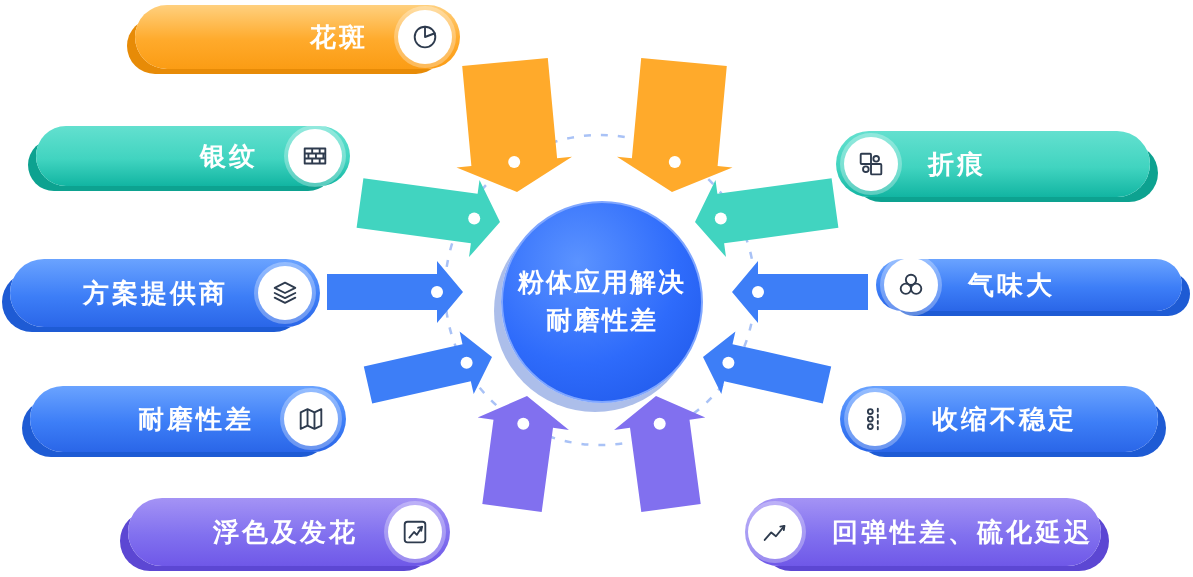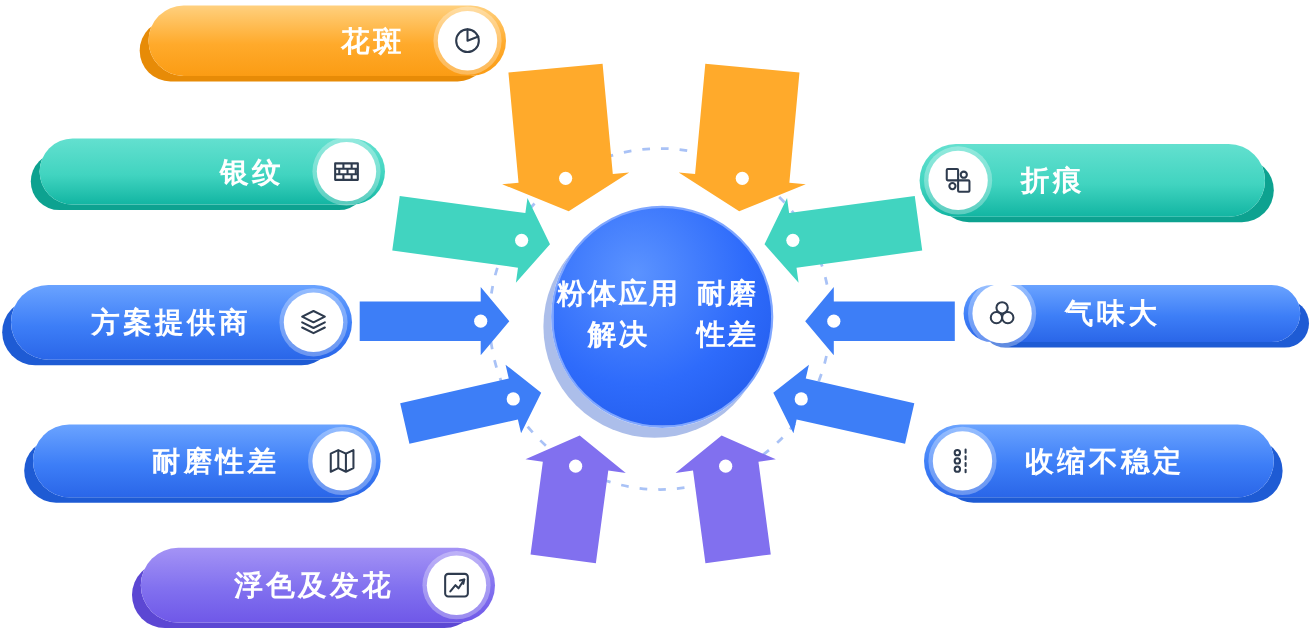--- a/index.html
+++ b/index.html
@@ -2,27 +2,26 @@
 <html style="--orange: #FFAA2B; --orange-dark: #E78B07; --teal: #41D4C0; --teal-dark: #0DA290; --blue: #3D7EF7; --blue-dark: #1E5BD4; --purple: #8170EF; --purple-dark: #5C47D3; --center-blue: #2E6BFB; --dashed-ring: #A9C2F6; --dot: #FFFFFF;"><head>
 <meta charset="utf-8">
 <style>
   html,body{margin:0;padding:0;background:#fff;}
   .stage{
     position:relative;width:1193px;height:577px;background:#fff;overflow:hidden;
     font-family:"Liberation Sans","DejaVu Sans",sans-serif;
   }
   #overlay{position:absolute;left:0;top:0;z-index:1;pointer-events:none;}
   .center-circle{
-    position:absolute;left:501px;top:187px;width:198px;height:198px;border-radius:50%;z-index:2;
-    display:flex;flex-direction:row;align-items:center;justify-content:center;
+    position:absolute;left:501px;top:201px;width:198px;height:198px;border-radius:50%;z-index:2;
+    display:flex;flex-direction:column;align-items:center;justify-content:center;
     color:#fff;font-weight:bold;font-size:26px;letter-spacing:2px;line-height:1.45;text-align:center;
     background:radial-gradient(circle at 38% 30%, #5b93ff 0%, var(--center-blue) 55%, #1d55e6 100%);
     border:2px solid #7fa6ff;
     box-shadow:-7px 9px 0 rgba(37,84,199,.38);
-    font-family:Liberation Mono, monospace;
   }
   .pill{
     position:absolute;z-index:3;border-radius:999px;display:flex;align-items:center;
     gap:30px;padding:0 8px;box-sizing:border-box;
   }
   .pill.left{justify-content:flex-end;}
   .pill.right{justify-content:flex-start;}
   .pill .pill-label{color:#fff;font-weight:bold;font-size:26px;letter-spacing:3px;white-space:nowrap;}
   .pill .pill-icon{
     width:54px;height:54px;border-radius:50%;background:#fff;flex:0 0 auto;
@@ -156,14 +155,23 @@
     <span class="pill-label">浮色及发花</span>
     <span class="pill-icon">
       <svg width="30" height="30" viewBox="0 0 32 32" fill="none" stroke="#2e3b4e" stroke-width="2" stroke-linecap="round" stroke-linejoin="round">
         <rect x="5" y="5" width="22" height="22" rx="3"></rect>
         <path d="M10 22 L15 16 L18 19 L23.5 10.5"></path>
         <path d="M23.5 10.5 l-4.2 .9 M23.5 10.5 l-.9 4.2"></path>
       </svg>
     </span>
   </div>
 
+  <div class="pill purple right" style="left:745px;top:498px;width:356px;height:68px">
+    <span class="pill-icon">
+      <svg width="30" height="30" viewBox="0 0 32 32" fill="none" stroke="#2e3b4e" stroke-width="2" stroke-linecap="round" stroke-linejoin="round">
+        <path d="M5 24.5 L12 16.5 L17 20.5 L26 9.5"></path>
+        <path d="M26 9.5 l-4.3 .7 M26 9.5 l-.6 4.4"></path>
+      </svg>
+    </span>
+    <span class="pill-label">回弹性差、硫化延迟</span>
+  </div>
 
 </div>
 
 </body></html>

